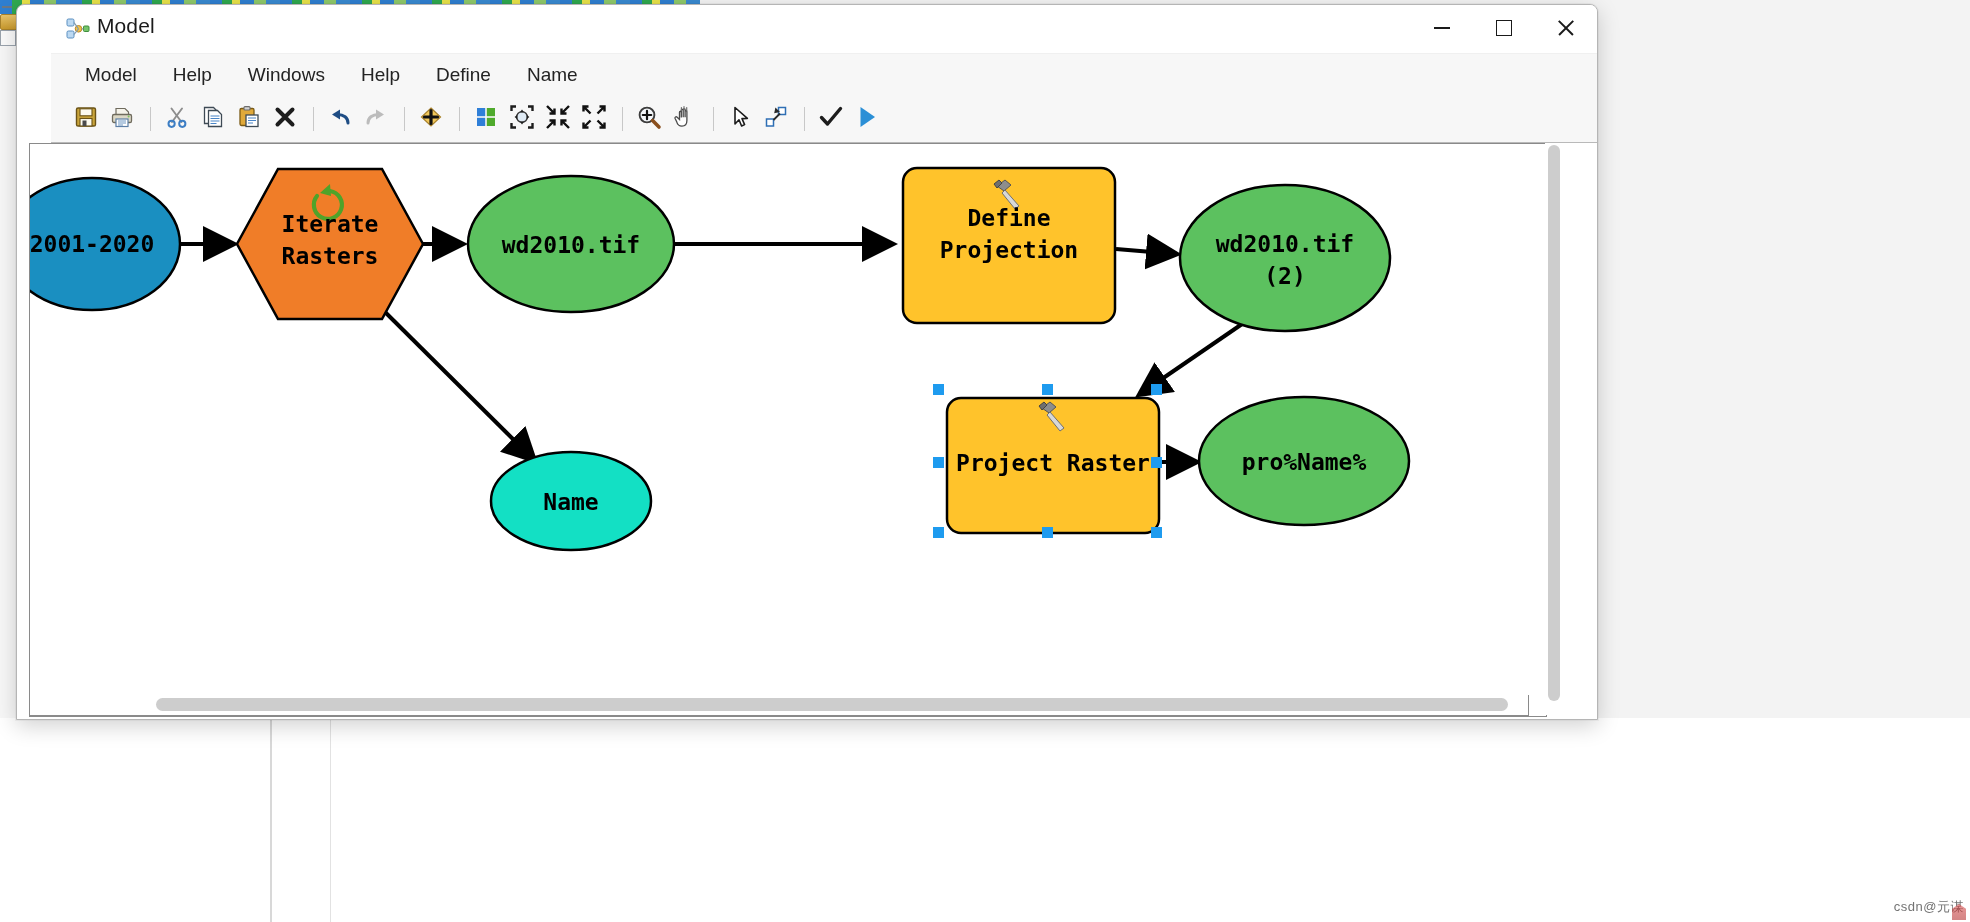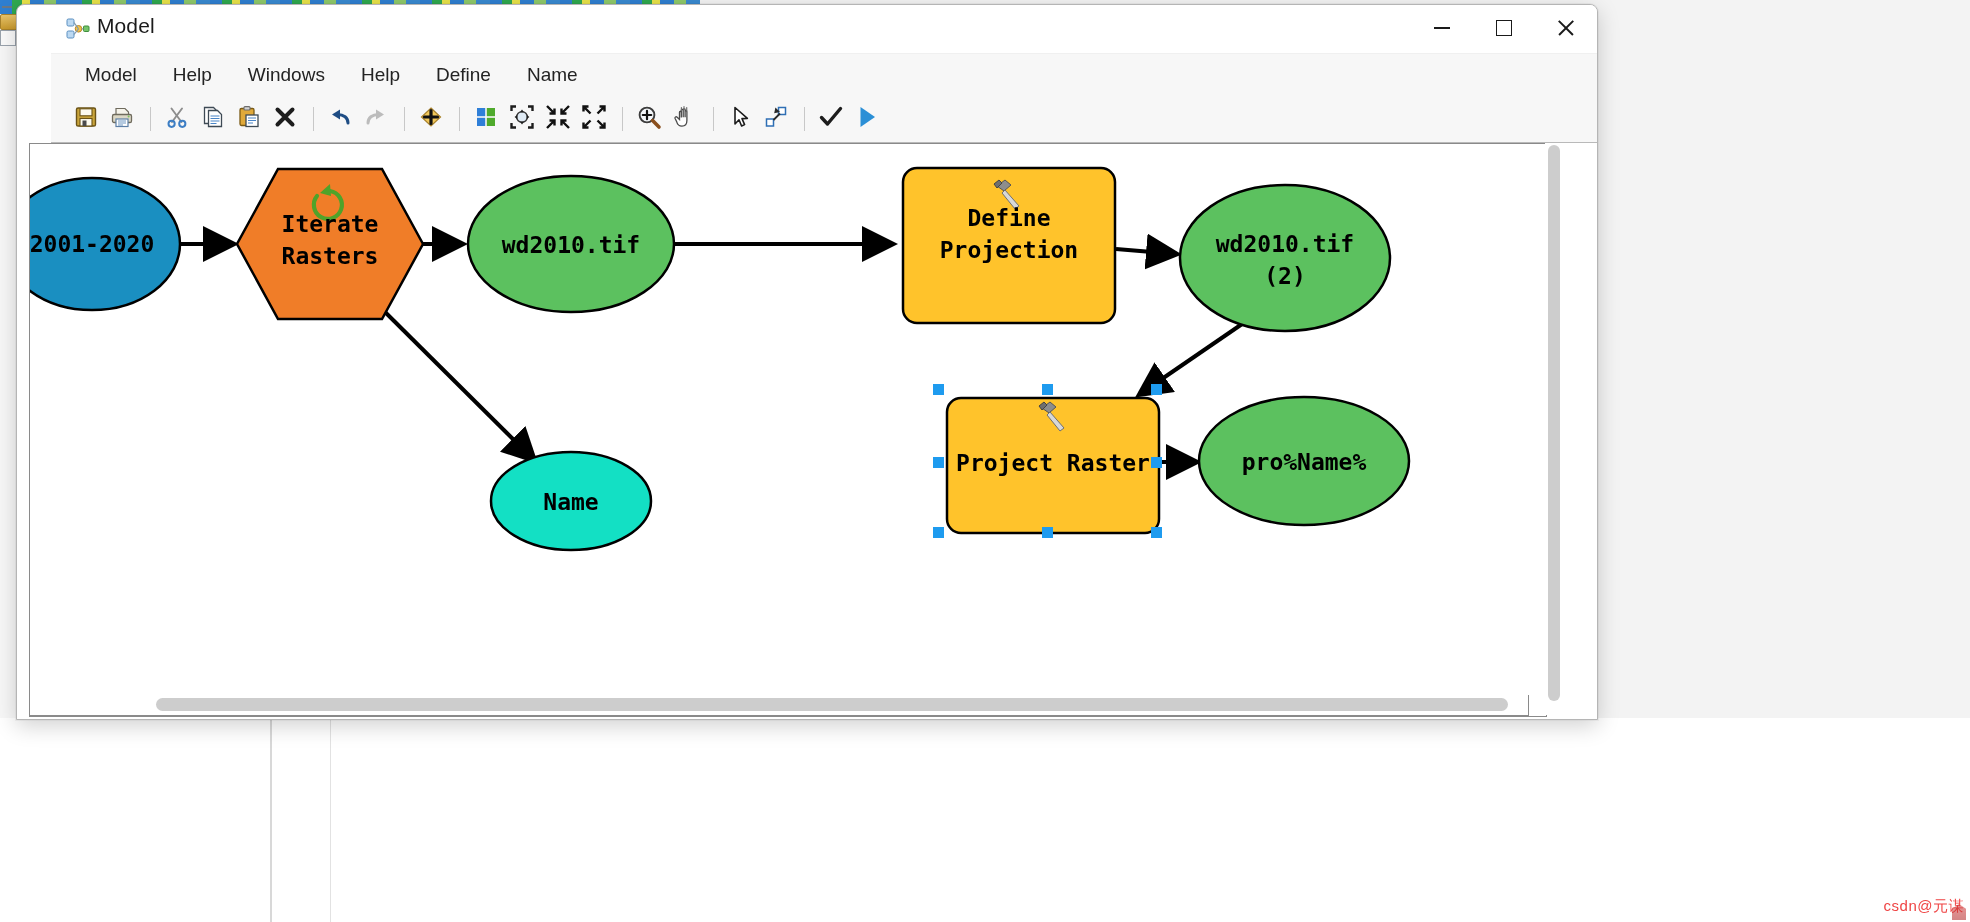--- a/index.html
+++ b/index.html
@@ -117,21 +117,21 @@
     background:#ffffff;
   }
   #vthumb{
     position:absolute;left:3px;top:2px;width:12px;height:556px;
     background:#cdcdcd;border-radius:6px;
   }
 
   
   #watermark{
     position:absolute;right:6px;bottom:6px;
-    font-size:15px;color:#ef4444;letter-spacing:.5px;
+    font-size:13px;color:#737373;letter-spacing:.5px;
     font-family:"Liberation Sans", sans-serif;
   }
   #wm-logo{
     position:absolute;right:4px;bottom:2px;width:14px;height:16px;
     background:linear-gradient(#d64040,#b02222);
     clip-path:polygon(50% 0,100% 30%,100% 100%,0 100%,0 30%);
     opacity:.55;
   }
 
   .diagram-label{

